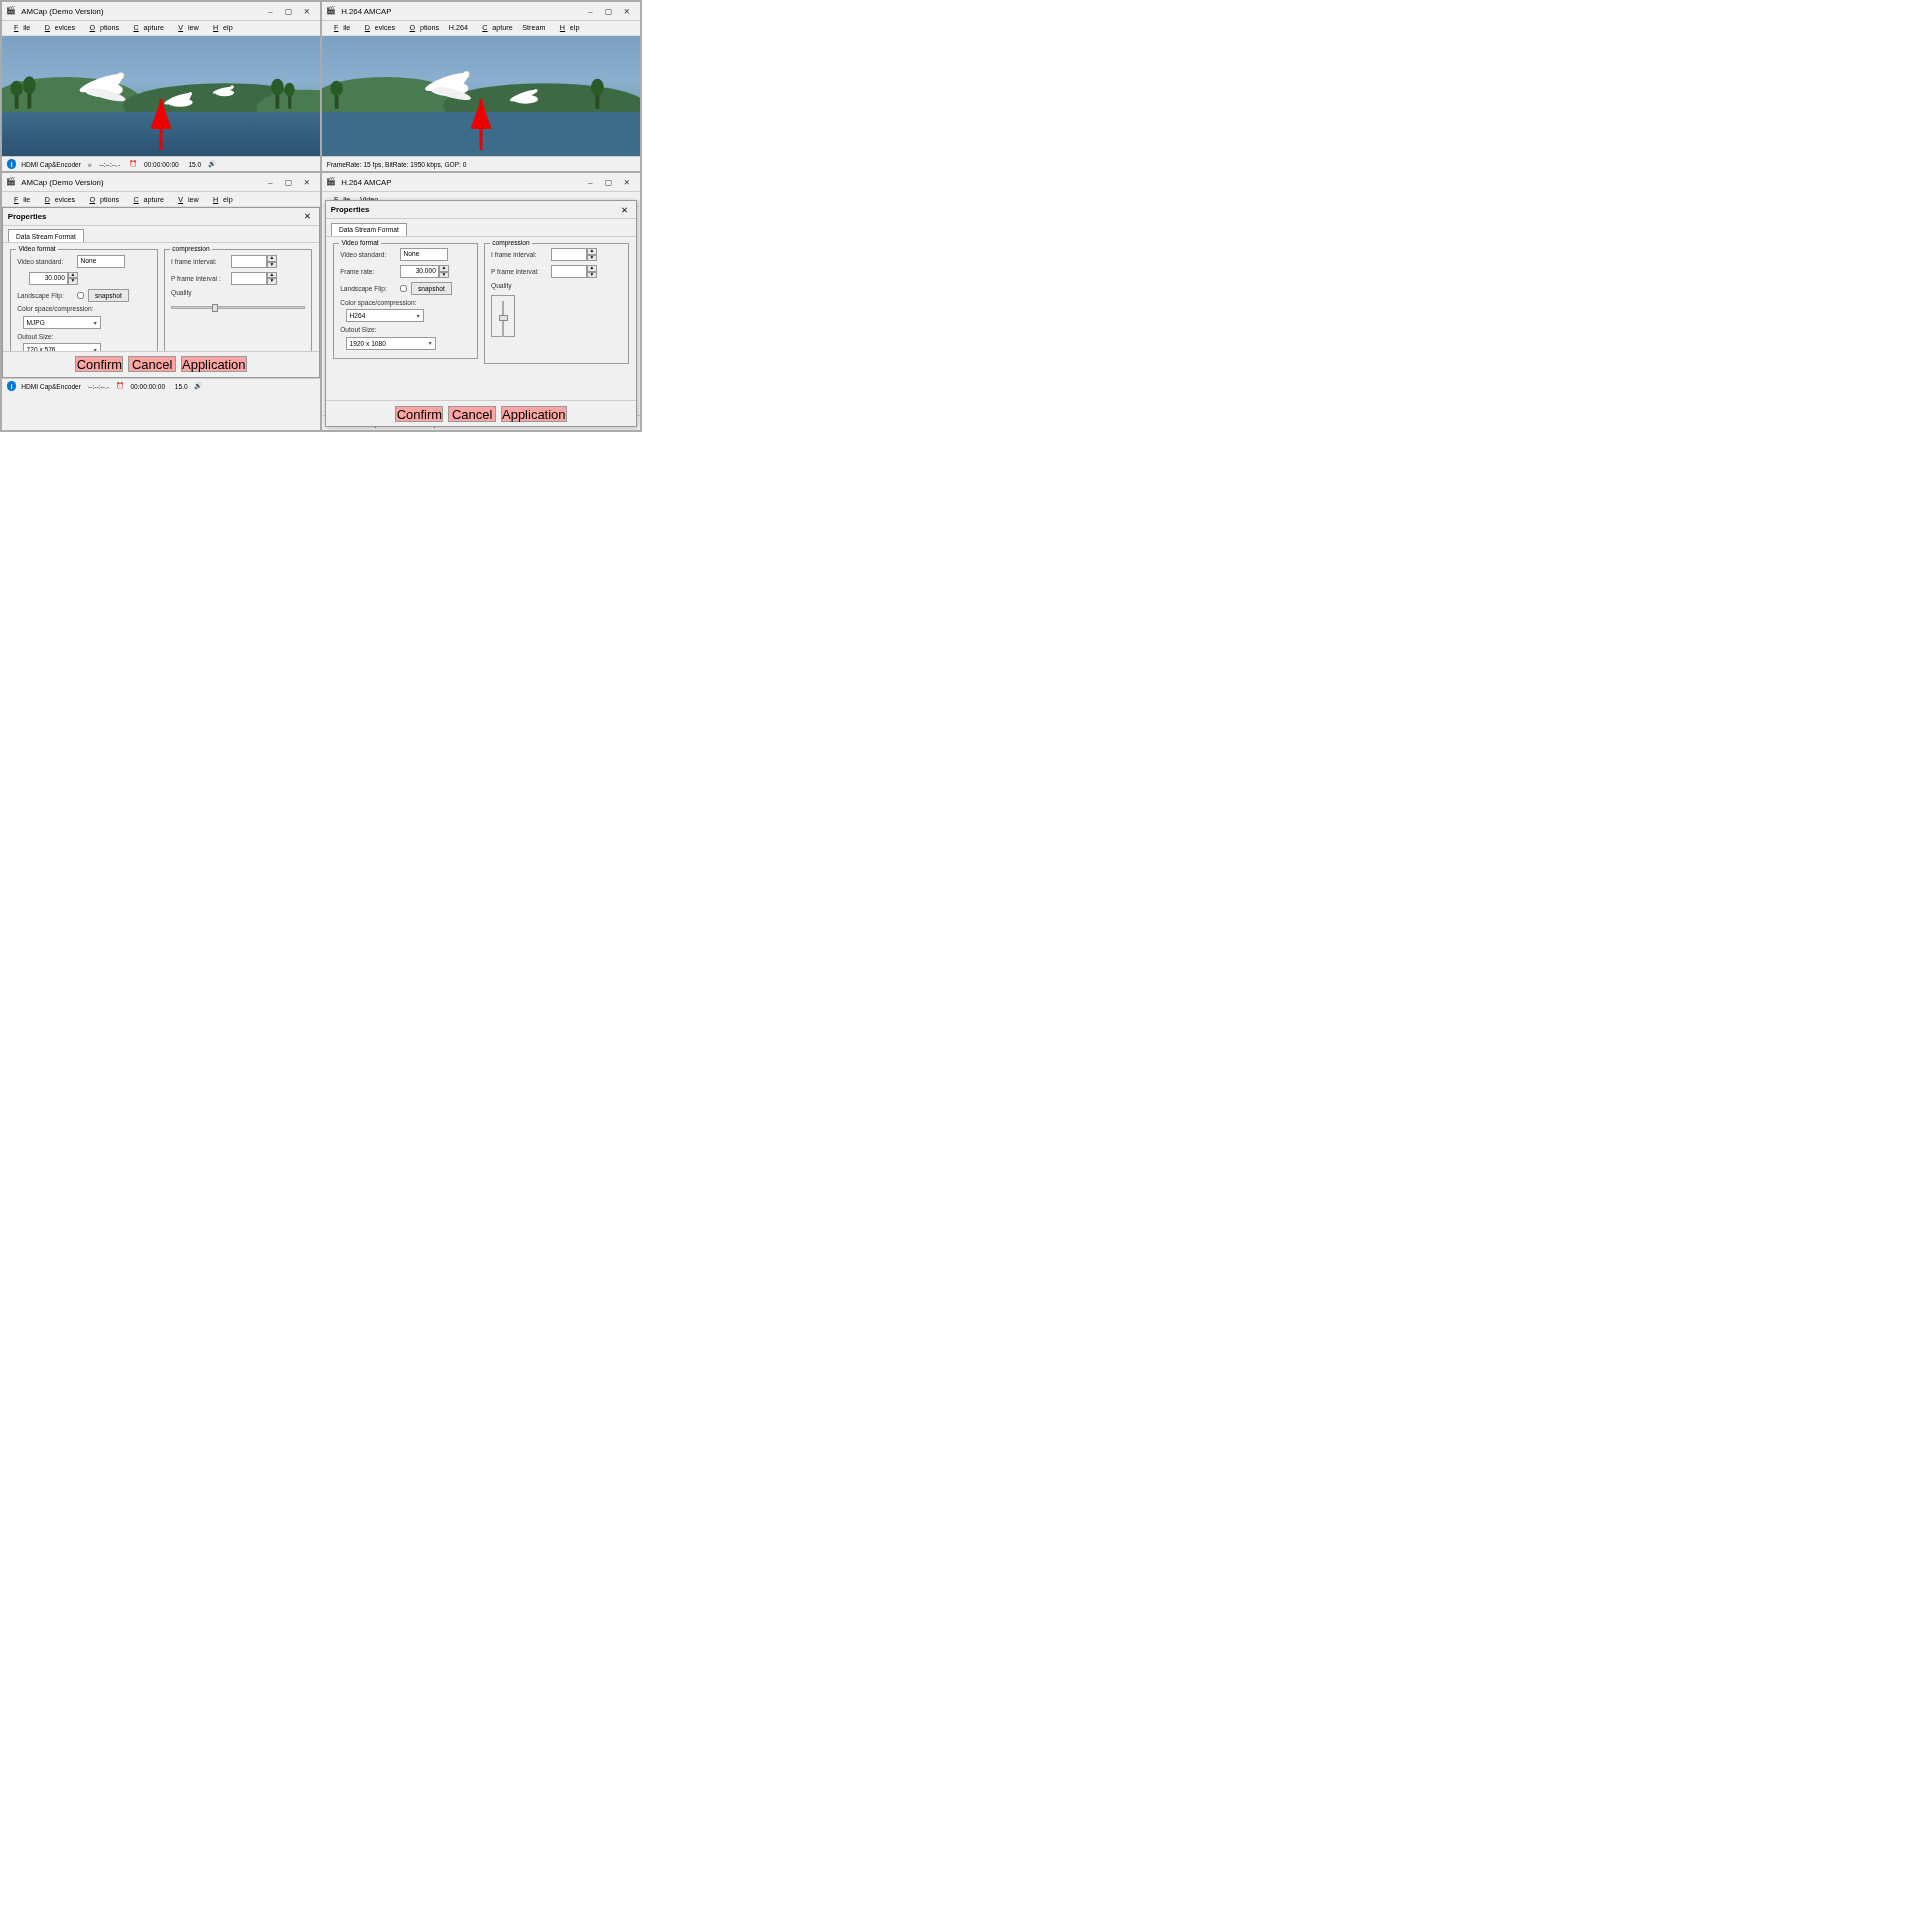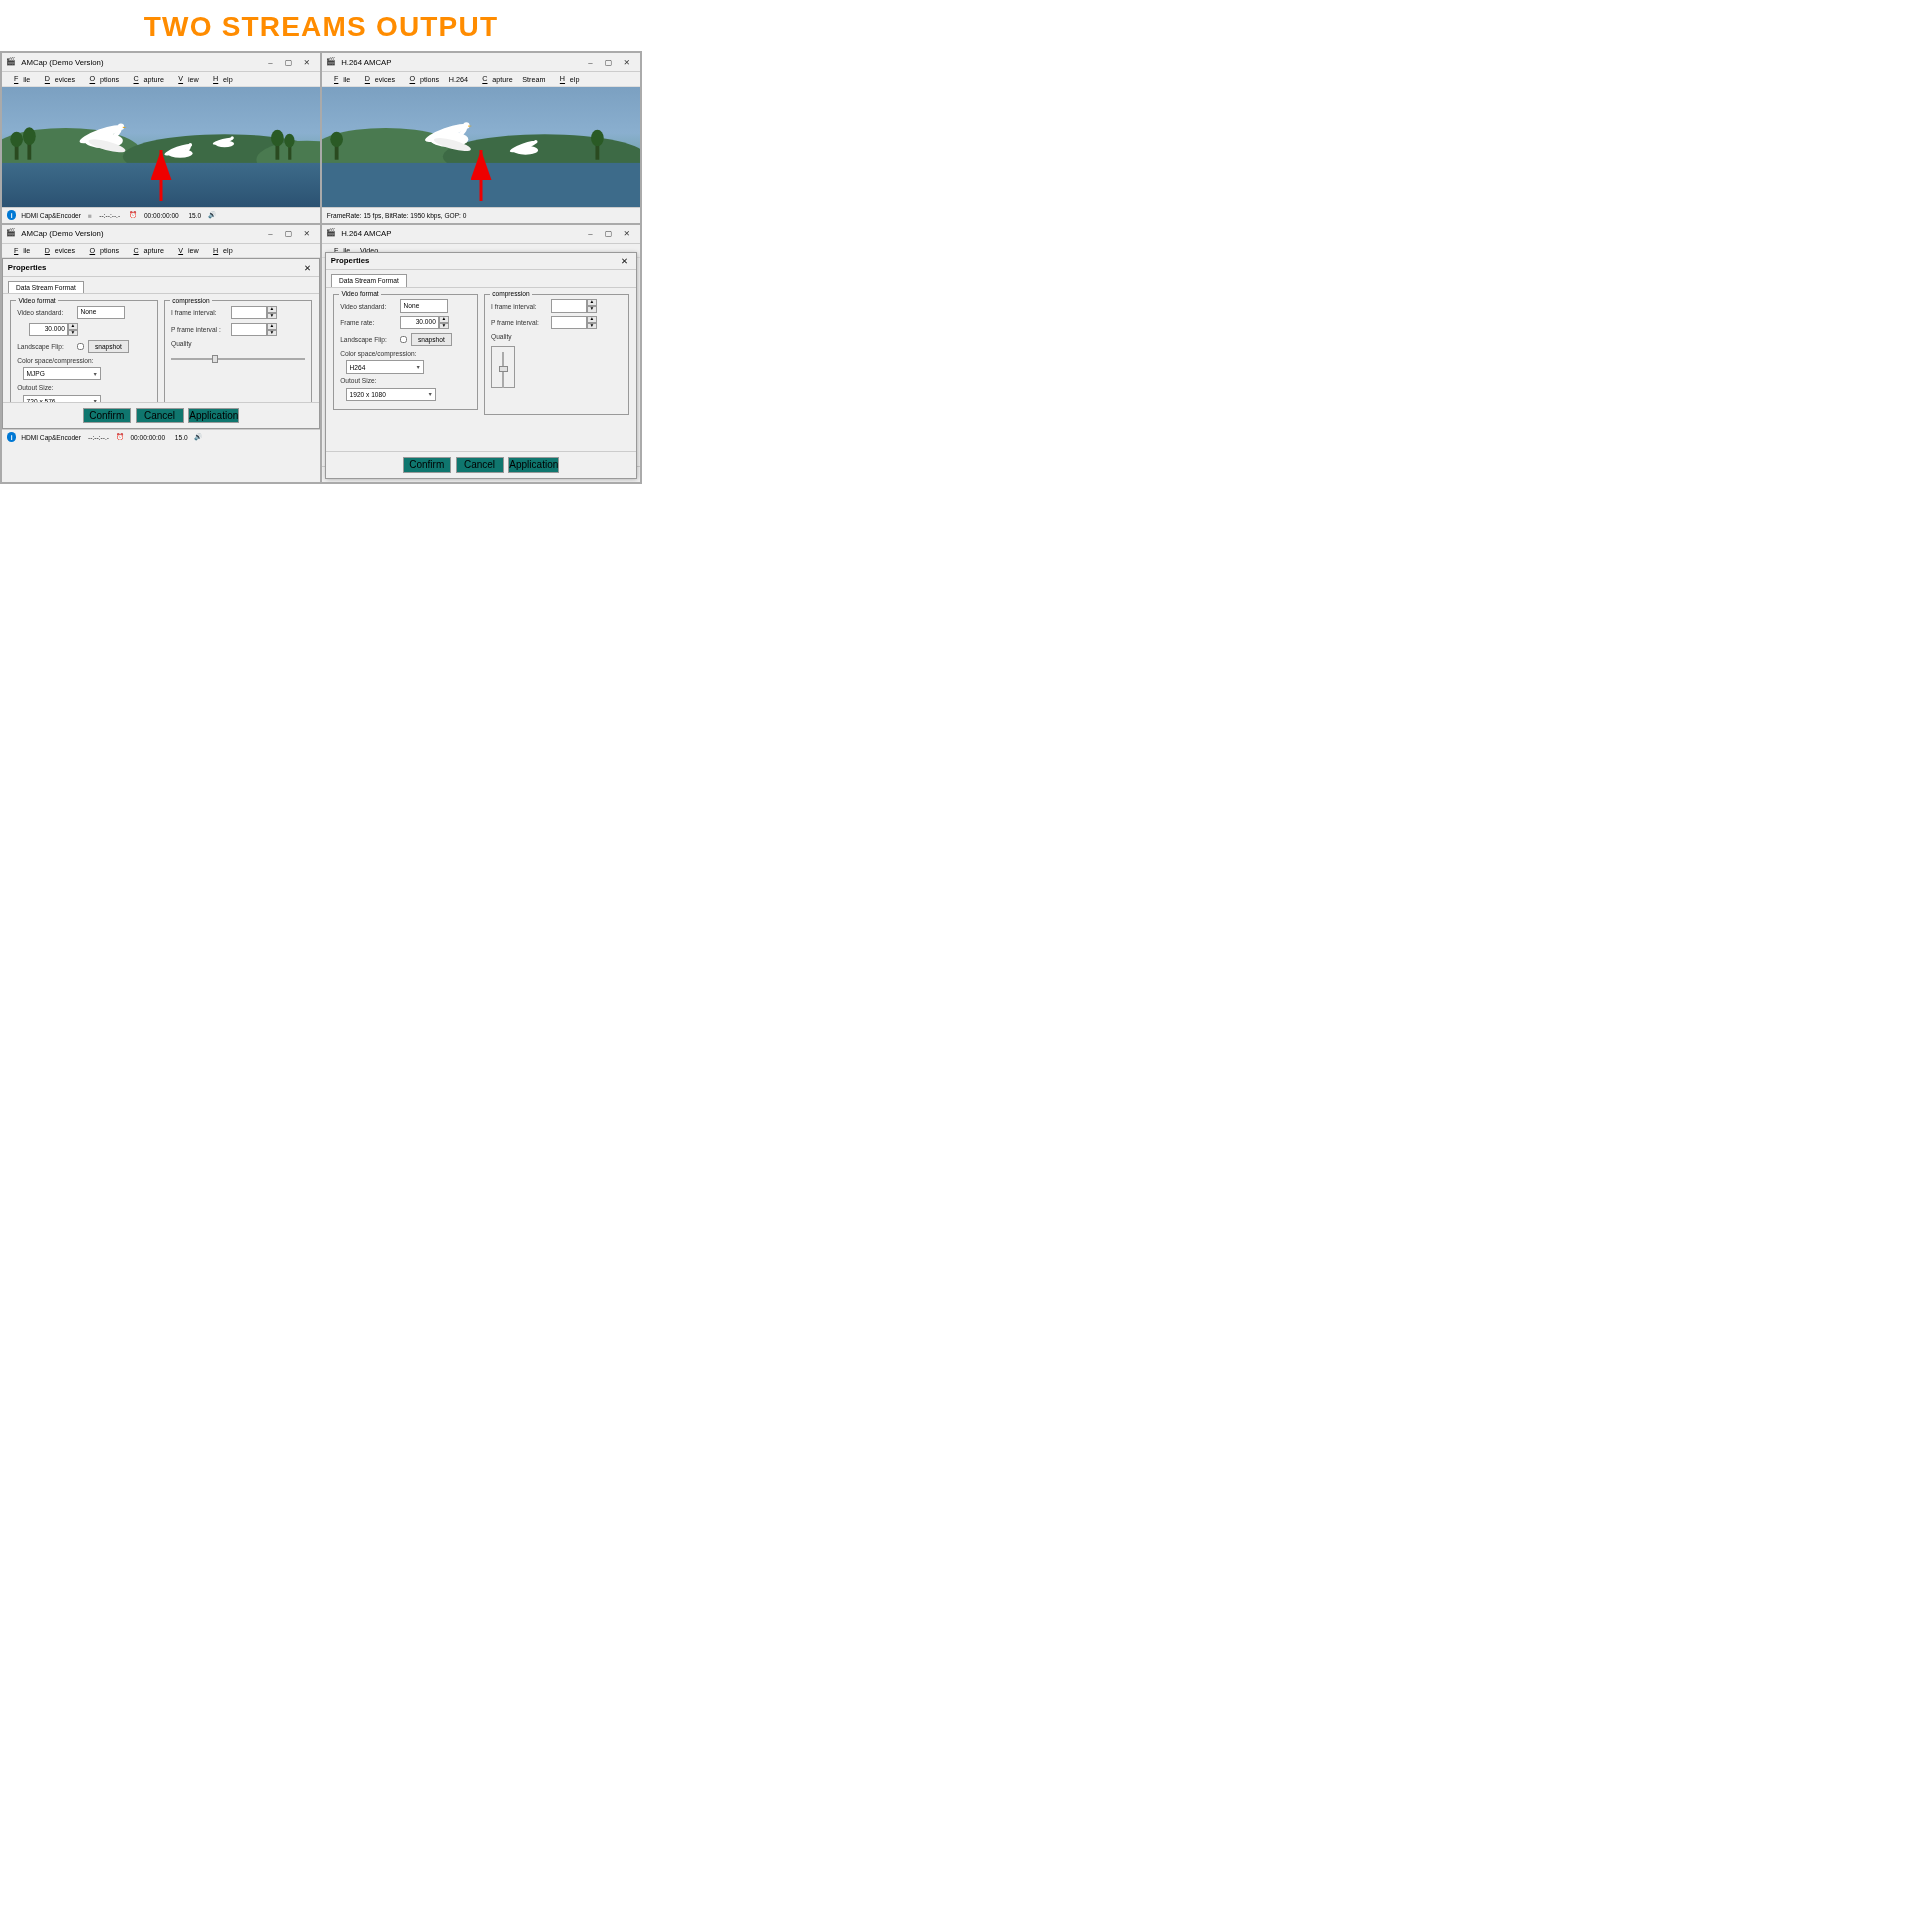--- a/index.html
+++ b/index.html
@@ -302,23 +302,23 @@
       background: #f0f0f0;
       position: absolute;
       bottom: 0;
       left: 0;
       right: 0;
     }
     .dlg-btn {
       min-width: 48px;
       height: 15.6px;
       border: 0.6px solid #999;
-      background: #0f766e;
+      background: #fca5a5;
       cursor: pointer;
-      font-size: 10px;
+      font-size: 13px;
     }
 
     
     .two-col {
       display: flex;
       gap: 6px;
     }
     .col-left { flex: 1; }
     .col-right { flex: 1; }
 
@@ -394,23 +394,20 @@
       font-size: 7.2px;
       display: flex;
       flex-direction: column;
     }
   </style>
 </head>
 <body>
 
 <div style="width:642px; background:#fff;">
 
-  <div class="page-header">
-    <div class="page-title">TWO STREAMS OUTPUT</div>
-  </div>
 
   <div class="full-layout" style="position:relative;">
     <div class="grid">
 
       <div class="quadrant">
 
         <div class="win-titlebar">
           <span class="win-icon">🎬</span>
           <span class="win-title">AMCap (Demo Version)</span>
           <div class="win-controls">

